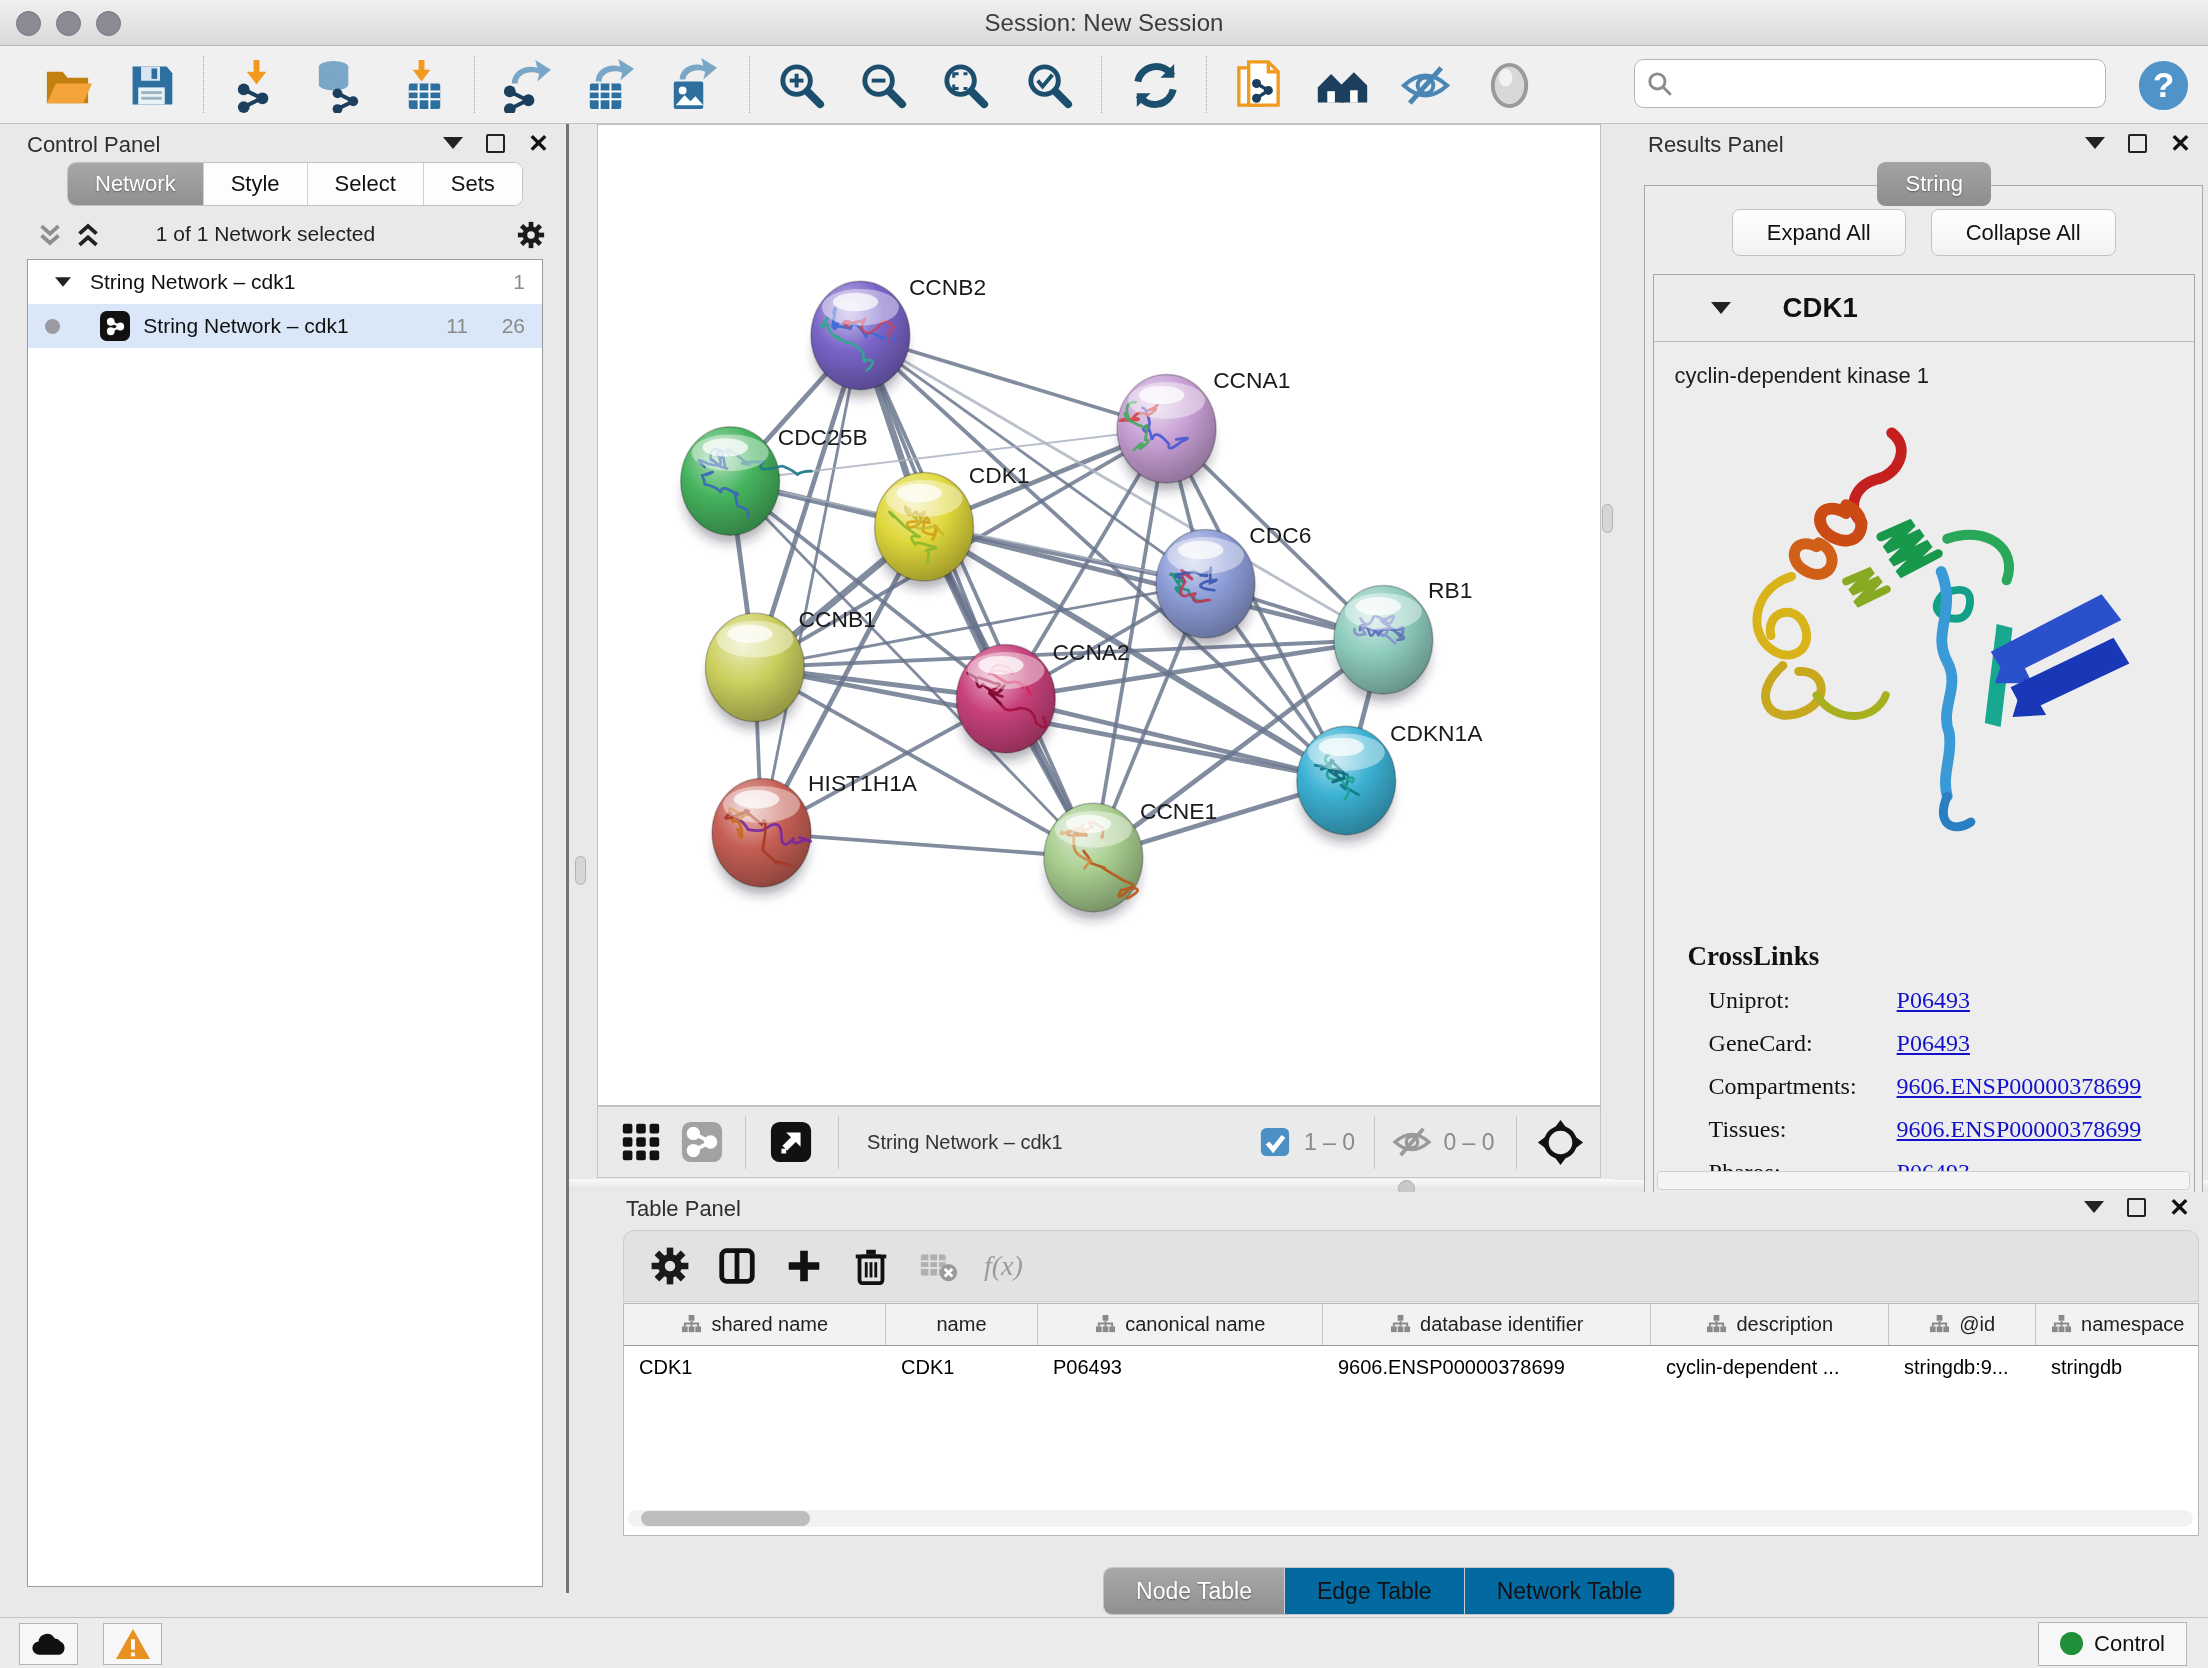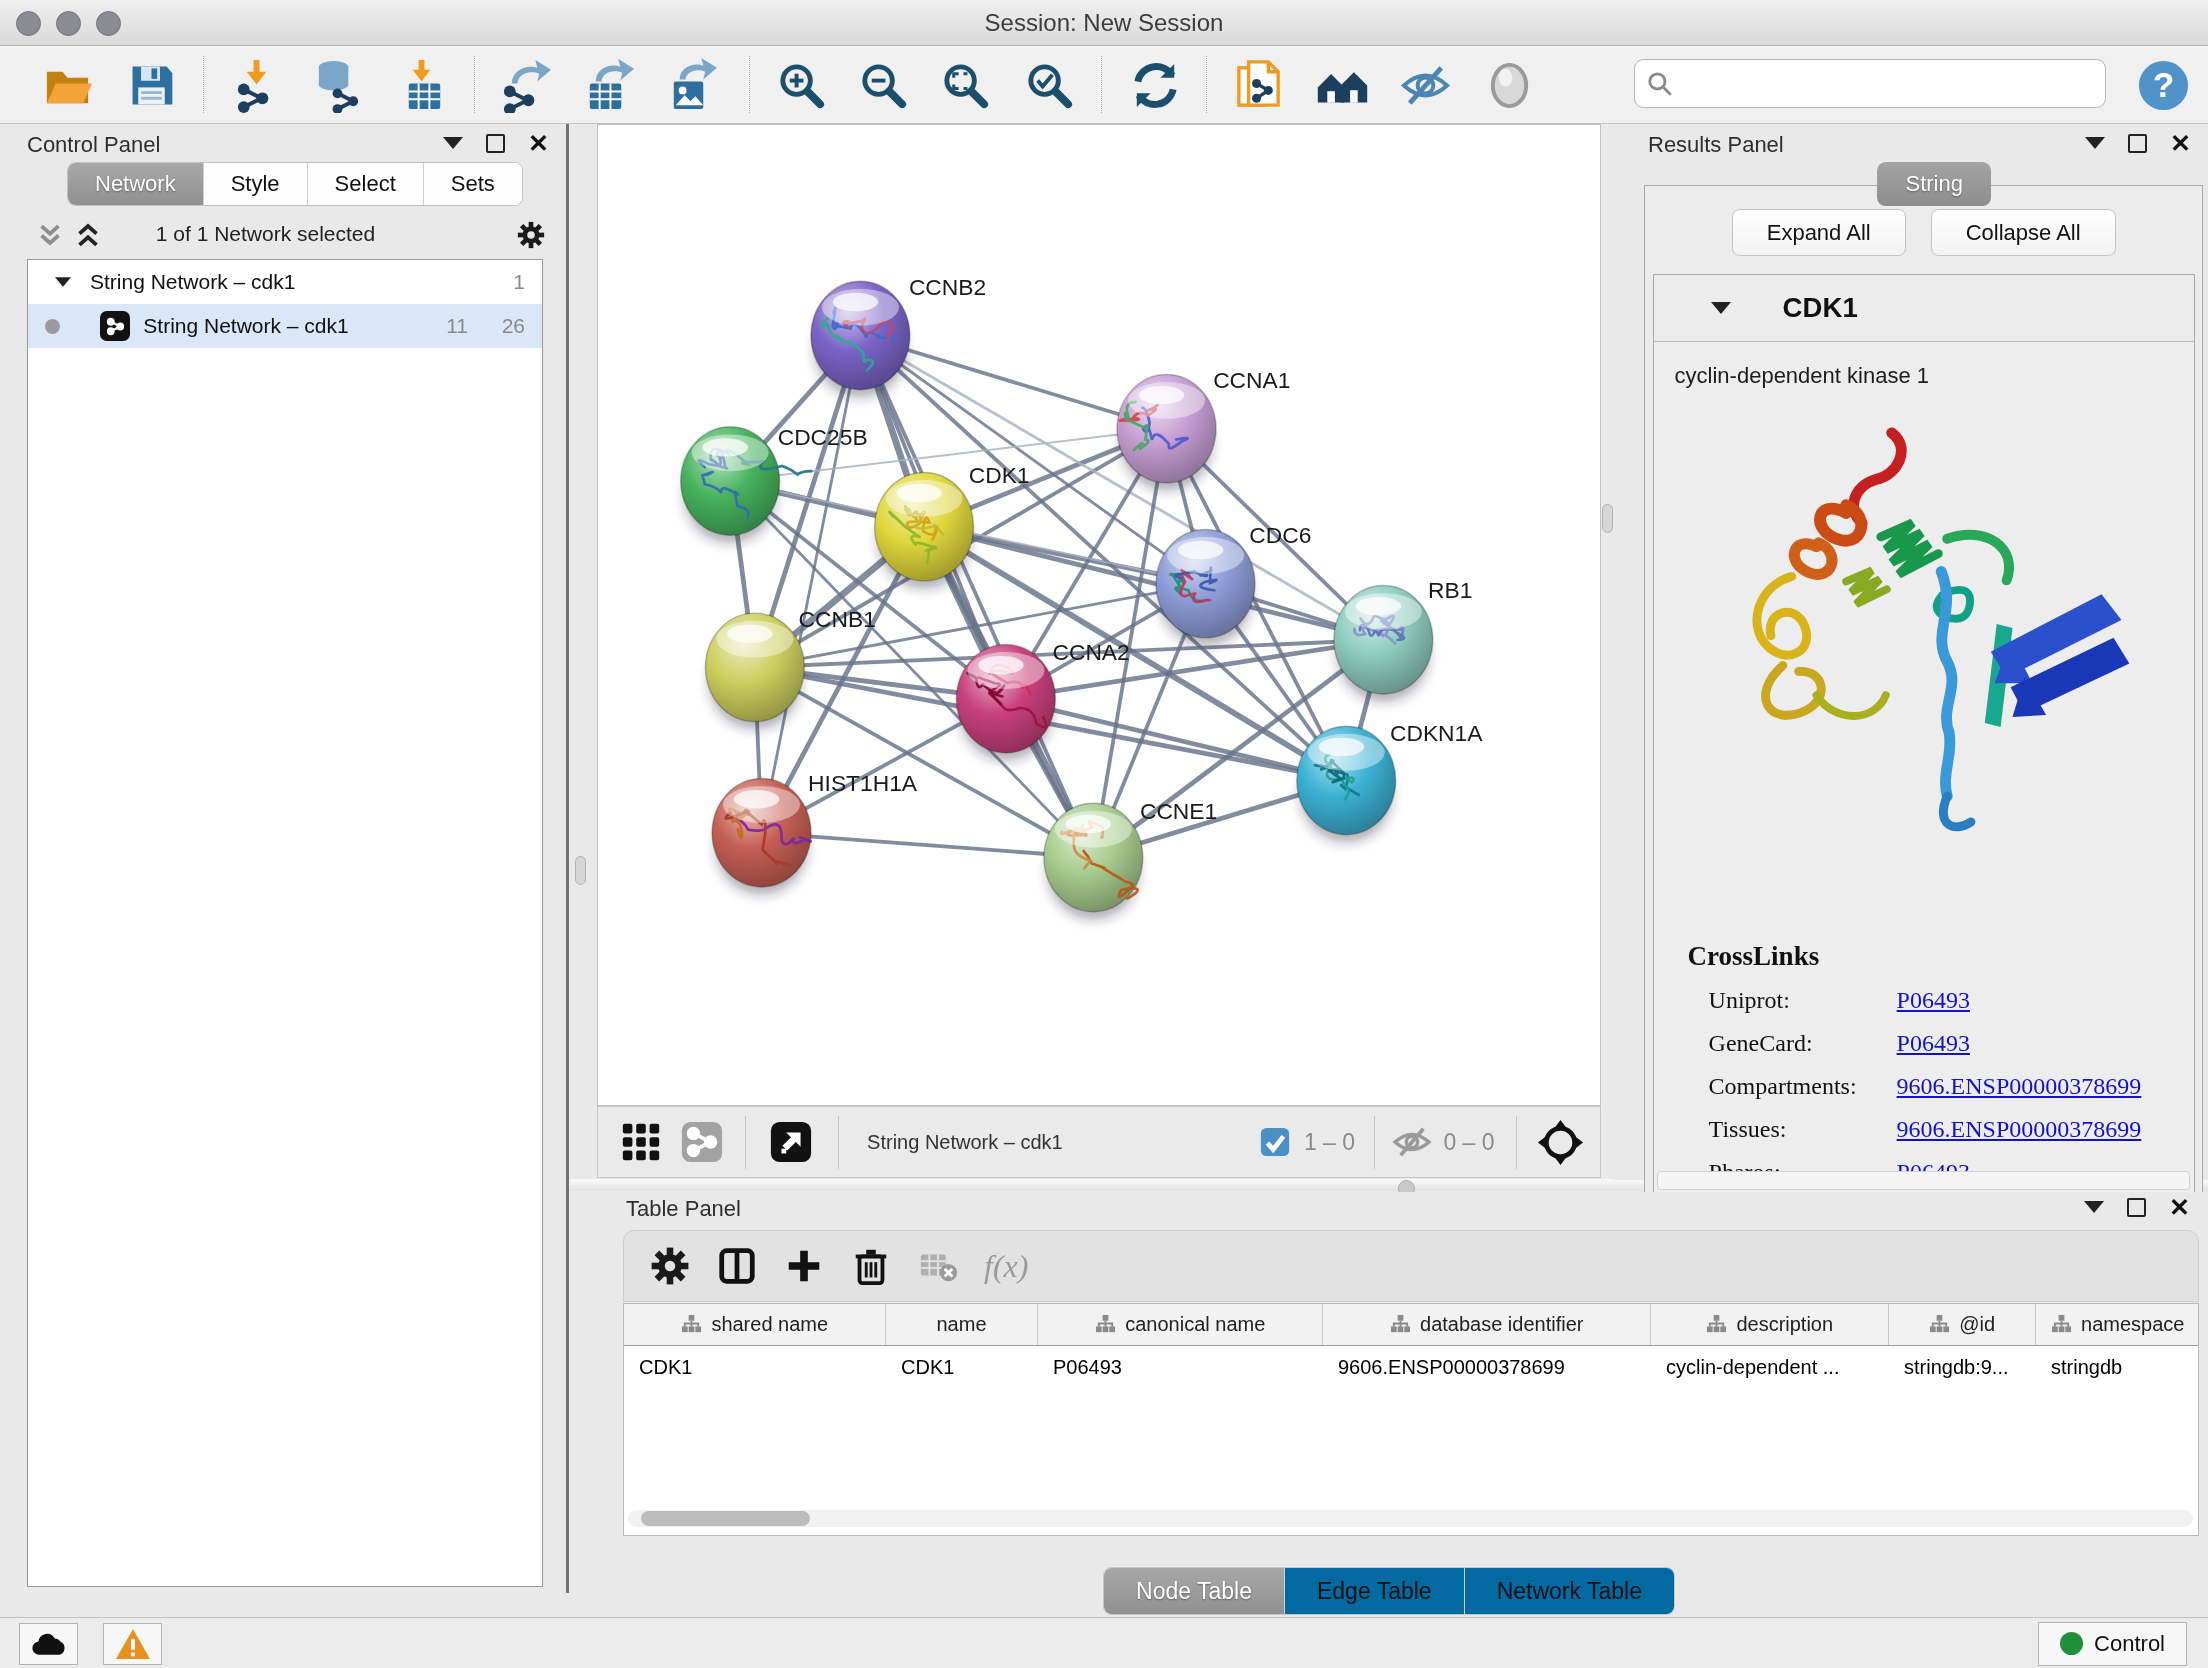--- a/index.html
+++ b/index.html
@@ -89,21 +89,21 @@
   .cl-label { width:209px; font-size:24px; color:#111; padding-left:21px; }
   .cl-link { font-size:24px; color:#1212cc; text-decoration:underline; }
   .rp-scroll { position:absolute; left:3.8px; bottom:5.7px; width:533px; height:19px; background:#f4f4f4; border:1px solid #d0d0d0; border-radius:3.8px; }
 
   
   .table-panel { position:absolute; left:569px; top:1192px; width:1640px; height:425px; background:#e9e9e9; }
   .tp-title { position:absolute; left:57px; top:3.8px; }
   .tp-ctrls { right:19px; top:5.7px; }
   .tp-toolbar { position:absolute; left:54px; top:38px; width:1576px; height:72px;
     background:#e2e2e2; border:1px solid #cdcdcd; border-radius:11.4px 11.4px 0 0; display:flex; align-items:center; gap:25px; padding-left:25px; }
-  .fx-label { font-family:"Liberation Serif", serif; font-style:italic; font-size:32px; color:#9a9a9a; }
+  .fx-label { font-family:"Liberation Serif", serif; font-style:italic; font-size:28px; color:#9a9a9a; }
   .tp-table { position:absolute; left:54px; top:111px; width:1576px; height:233px; background:#fff; border:1px solid #b9b9b9; overflow:hidden; }
   .thead { display:flex; height:42px; background:#f2f2f2; border-bottom:1.9px solid #9a9a9a; }
   .th { display:flex; align-items:center; justify-content:center; gap:9.5px; font-size:20px; color:#222; border-right:1px solid #c6c6c6; flex:none; overflow:hidden; white-space:nowrap; }
   .trow { display:flex; height:42px; }
   .td { font-size:20px; color:#000; padding-left:15px; display:flex; align-items:center; flex:none; overflow:hidden; white-space:nowrap; }
   .h-scroll { position:absolute; left:3.8px; bottom:7.6px; width:1565px; height:17px; background:#f2f2f2; border-radius:8.6px; }
   .h-thumb { position:absolute; left:13.3px; top:1px; width:169px; height:15px; background:#bdbdbd; border-radius:7.6px; }
   .tp-tabs { position:absolute; left:0; width:1640px; top:375px; display:flex; justify-content:center;align-items:center; }
   .tp-tabgroup { display:flex; border:1px solid #c4c4c4; border-radius:8.6px; overflow:hidden; background:#fff; }
   .tp-tab { padding:9.5px 32px; font-size:23px; color:#111; background:#0369a1; border-right:1px solid #cfcfcf; }

